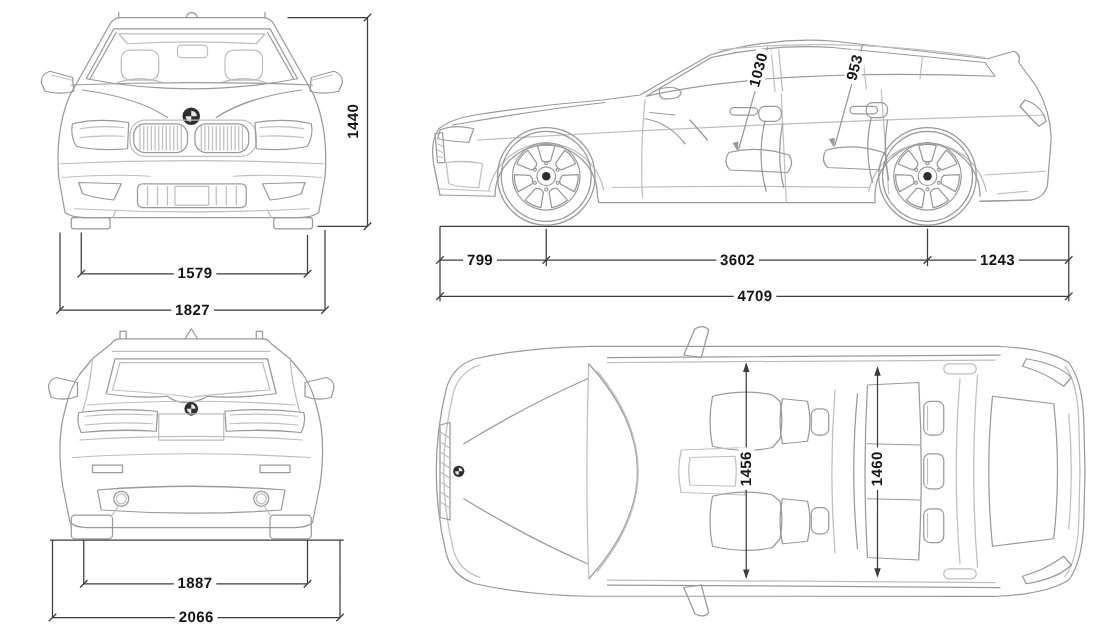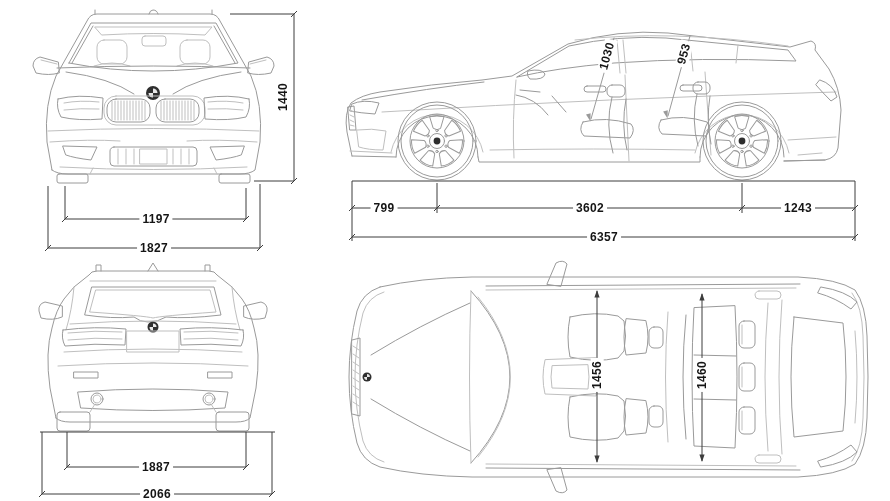--- a/index.html
+++ b/index.html
@@ -248,26 +248,26 @@
       <path d="M64,470 L70,464 M243,470 L249,464 M39,497 L45,491 M269,497 L275,491"></path>
     </g>
     <g>
       <path d="M597,291 V462"></path>
       <path d="M702,294 V461"></path>
       <path class="arrow" d="M597,290 l-2.6,7.5 h5.2 Z M597,463 l-2.6,-7.5 h5.2 Z M702,293 l-2.6,7.5 h5.2 Z M702,462 l-2.6,-7.5 h5.2 Z"></path>
     </g>
   </g>
 </svg>
 
-<span class="dim-label" style="left:156px;top:219px">1197</span>
+<span class="dim-label" style="left:156px;top:219px">1579</span>
 <span class="dim-label" style="left:154px;top:248px">1827</span>
 <span class="dim-label rot90" style="left:283px;top:97px">1440</span>
 <span class="dim-label rot75" style="left:607px;top:56px">1030</span>
 <span class="dim-label rot75" style="left:684px;top:54px">953</span>
 <span class="dim-label" style="left:384px;top:208px">799</span>
 <span class="dim-label" style="left:590px;top:208px">3602</span>
 <span class="dim-label" style="left:798px;top:208px">1243</span>
-<span class="dim-label" style="left:604px;top:237px">6357</span>
+<span class="dim-label" style="left:604px;top:237px">4709</span>
 <span class="dim-label" style="left:156px;top:467px">1887</span>
 <span class="dim-label" style="left:157px;top:494px">2066</span>
 <span class="dim-label rot90" style="left:597px;top:375px">1456</span>
 <span class="dim-label rot90" style="left:702px;top:375px">1460</span>
 </div>
 
 </body></html>

